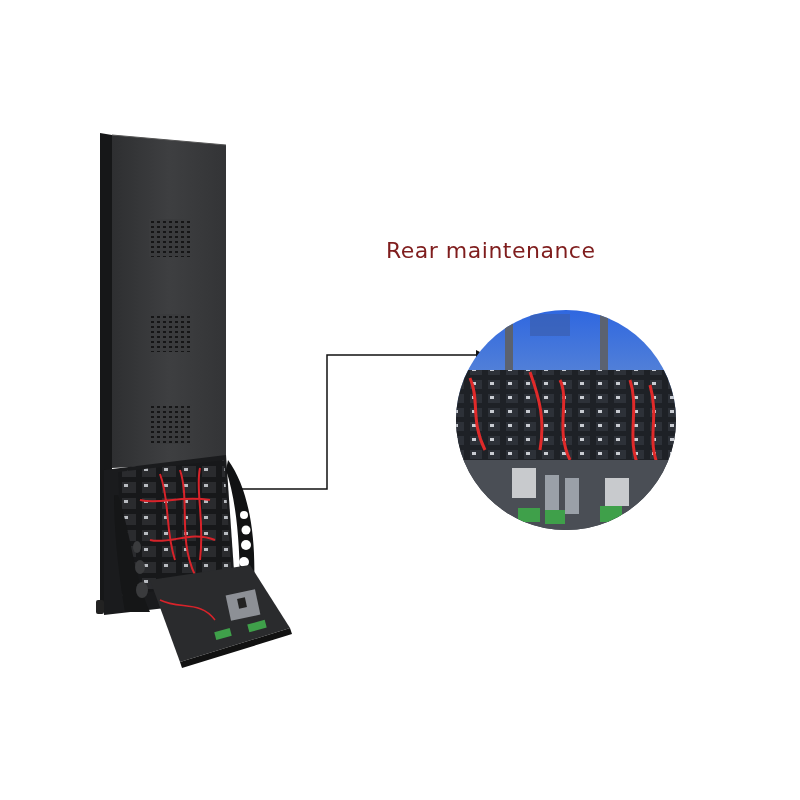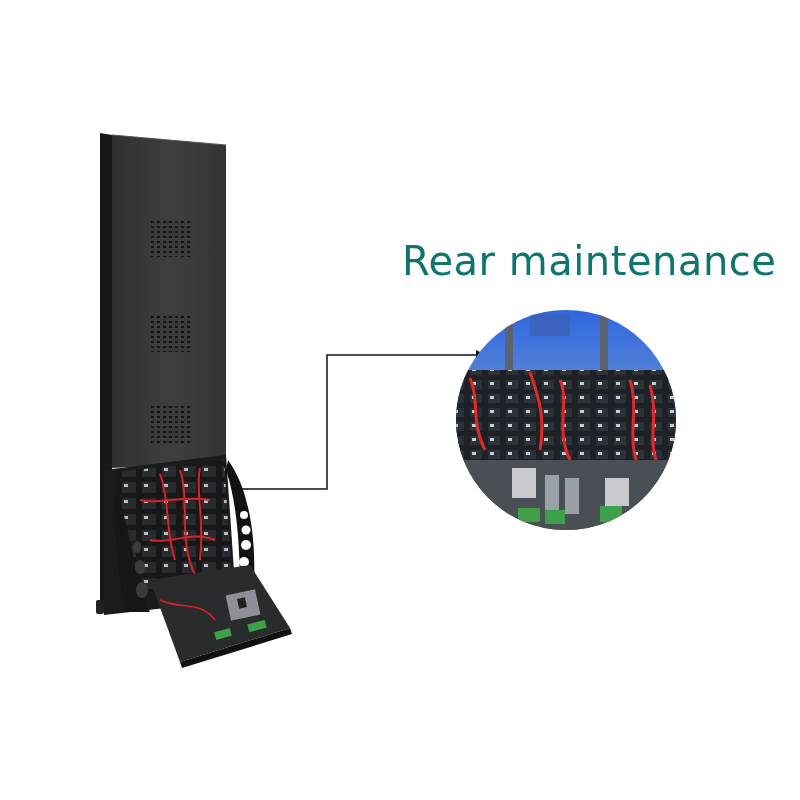--- a/index.html
+++ b/index.html
@@ -1,20 +1,20 @@
 <!DOCTYPE html>
 <html><head>
 <meta charset="utf-8">
 <style>
   html, body { margin: 0; padding: 0; background: #ffffff; }
   body { width: 800px; height: 800px; position: relative; overflow: hidden; font-family: "DejaVu Sans", sans-serif; }
   .caption {
     position: absolute; left: 386px; top: 238px;
-    font-family: "DejaVu Sans", sans-serif; font-size: 40px; color: #0f766e;
-    letter-spacing: 0.5px; white-space: nowrap; margin-left: 16px;
+    font-family: "DejaVu Sans", sans-serif; font-size: 22px; color: #7f1d1d;
+    letter-spacing: 0.5px; white-space: nowrap;
   }
   svg { position: absolute; left: 0; top: 0; }
 </style>
 </head>
 <body>
 
 <div class="caption">Rear maintenance</div>
 
 <svg width="800" height="800" viewBox="0 0 800 800">
   <defs>

